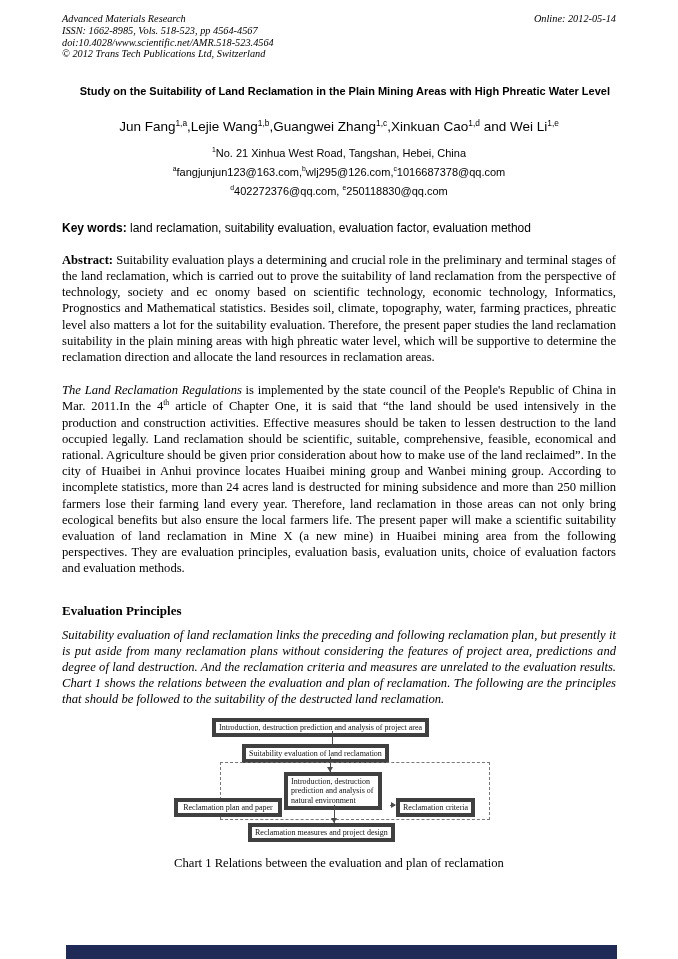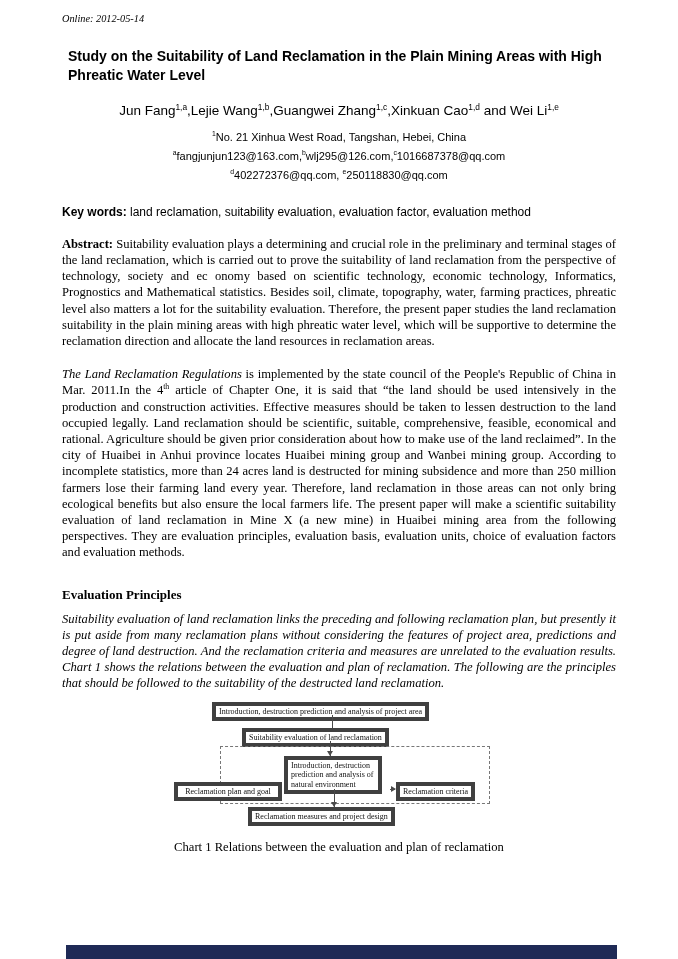--- a/index.html
+++ b/index.html
@@ -8,21 +8,21 @@
     background:#ffffff; color:#000;
     font-family:"Liberation Serif", serif;
   }
   .content { padding:13px 62px 0 62px; }
 
   .head { display:flex; justify-content:space-between; align-items:flex-start;
           font-style:italic; font-size:10.3px; line-height:11.8px; }
   .head-left div { white-space:nowrap; }
 
   .title { font-family:"Liberation Sans", sans-serif; font-weight:bold;
-           font-size:14px; line-height:19.5px; text-align:left; margin:22px 6px 0; }
+           font-size:11px; line-height:19.5px; text-align:right; margin:22px 6px 0; }
 
   .authors { font-family:"Liberation Sans", sans-serif; font-size:13.5px;
              text-align:center; margin-top:17px; }
   sup { font-size:62%; vertical-align:super; line-height:0; }
 
   .affil  { font-family:"Liberation Sans", sans-serif; font-size:11px; text-align:center; margin-top:13px; }
   .emails { font-family:"Liberation Sans", sans-serif; font-size:11px; text-align:center; margin-top:7px; }
 
   .kw { font-family:"Liberation Sans", sans-serif; font-size:12px; margin:24px 0 0; }
 
@@ -50,20 +50,26 @@
   .caption { text-align:center; font-size:12.6px; margin-top:14px; }
 
   .footer-bar { position:absolute; left:66px; top:945px; width:551px; height:14px; background:#1f2a56; }
 </style>
 </head>
 <body>
 
 <div class="content">
 
   <div class="head">
+    <div class="head-left">
+      <div>Advanced Materials Research</div>
+      <div>ISSN: 1662-8985, Vols. 518-523, pp 4564-4567</div>
+      <div>doi:10.4028/www.scientific.net/AMR.518-523.4564</div>
+      <div>© 2012 Trans Tech Publications Ltd, Switzerland</div>
+    </div>
     <div class="head-right">Online: 2012-05-14</div>
   </div>
 
   <div class="title">Study on the Suitability of Land Reclamation in the Plain Mining Areas with High Phreatic Water Level</div>
 
   <div class="authors">
     <span>Jun Fang</span><sup>1,a</sup><span>,</span><span>Lejie Wang</span><sup>1,b</sup><span>,</span><span>Guangwei Zhang</span><sup>1,c</sup><span>,</span><span>Xinkuan Cao</span><sup>1,d</sup><span> and </span><span>Wei Li</span><sup>1,e</sup>
   </div>
 
   <div class="affil"><sup>1</sup><span>No. 21 Xinhua West Road, Tangshan, Hebei, China</span></div>
@@ -87,21 +93,21 @@
     <div class="cline" style="left:270px; top:13px; width:1px; height:13px;"></div>
 
     <div class="fbox nw" style="left:180px; top:26px;">Suitability evaluation of land reclamation</div>
     <div class="cline" style="left:268px; top:39px; width:1px; height:15px;"></div>
     <div class="arr-d" style="left:265px; top:49px;"></div>
 
     <div class="dashed" style="left:158px; top:44px; width:268px; height:56px;"></div>
 
     <div class="fbox natural" style="left:222px; top:54px; width:98px;">Introduction, destruction prediction and analysis of natural environment</div>
 
-    <div class="fbox nw" style="left:112px; top:80px; width:108px;">Reclamation plan and goal</div>
+    <div class="fbox nw" style="left:112px; top:80px; width:108px;">Reclamation plan and paper</div>
 
     <div class="cline" style="left:328px; top:87px; width:5px; height:1px;"></div>
     <div class="arr-r" style="left:329px; top:84px;"></div>
     <div class="fbox nw" style="left:334px; top:80px;">Reclamation criteria</div>
 
     <div class="cline" style="left:272px; top:87px; width:1px; height:18px;"></div>
     <div class="arr-d" style="left:269px; top:100px;"></div>
     <div class="fbox nw" style="left:186px; top:105px;">Reclamation measures and project design</div>
   </div>
 

